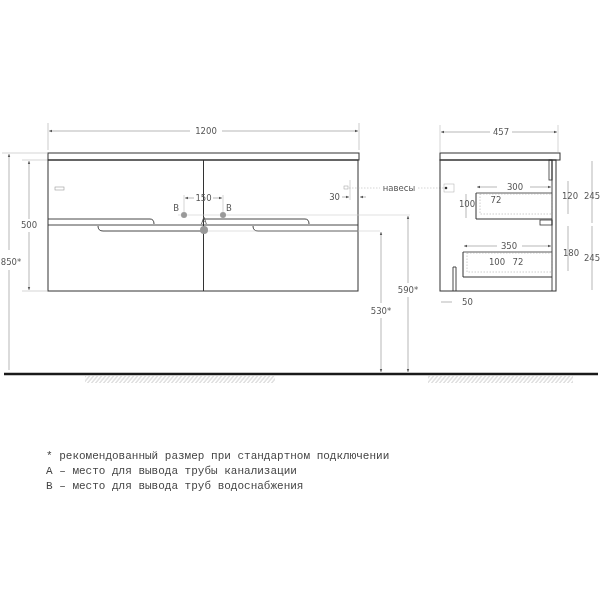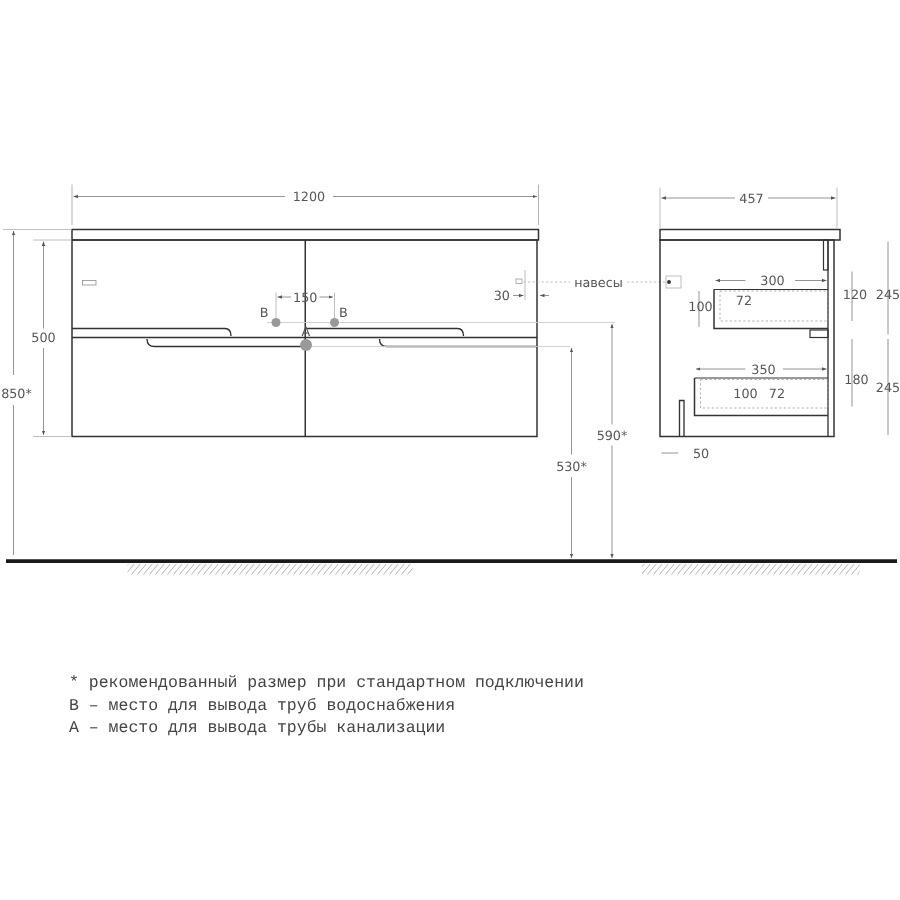--- a/index.html
+++ b/index.html
@@ -137,15 +137,15 @@
     <text class="dim" x="462" y="305">50</text>
   </g>
 
   <line x1="4" y1="374" x2="598" y2="374" stroke="#1a1a1a" stroke-width="2.5"></line>
   <rect x="85" y="376" width="190" height="7" fill="url(#hatch)"></rect>
   <rect x="428" y="376" width="145" height="7" fill="url(#hatch)"></rect>
 </svg>
 
 <div class="notes">
   <div>* рекомендованный размер при стандартном подключении</div>
+  <div>А – место для вывода трубы канализации</div>
   <div>В – место для вывода труб водоснабжения</div>
-  <div>А – место для вывода трубы канализации</div>
 </div>
 
 </body></html>

